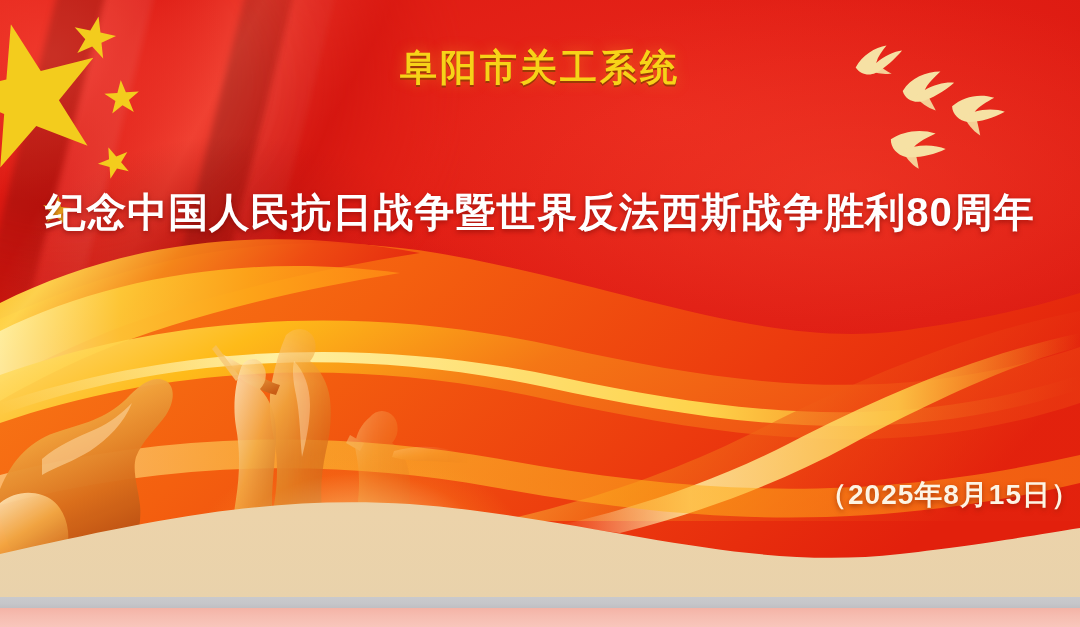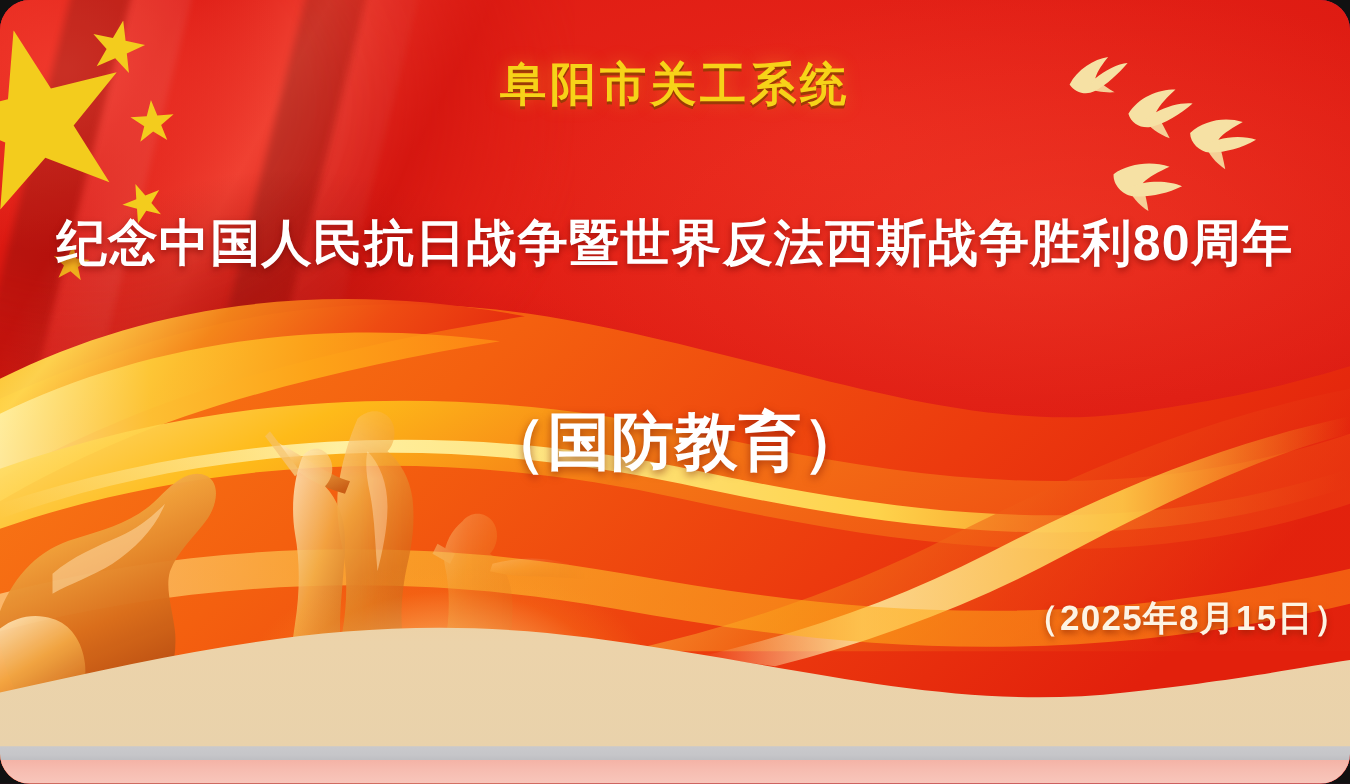--- a/index.html
+++ b/index.html
@@ -2,22 +2,21 @@
 <html><head>
 <meta charset="utf-8">
 <style>
   html,body{margin:0;padding:0;background:#111;}
   body{font-family:"Liberation Sans","DejaVu Sans",sans-serif;}
 
   #poster{
     position:relative;
     width:1080px;height:627px;
     overflow:hidden;
-    background:#be185d;
-    border-radius:24px;
+    background:#0369a1;
   }
 
   
   .bg-red{
     position:absolute;inset:0;
     background:
       radial-gradient(120% 90% at 62% 18%, #e8261b 0%, #dd1a11 42%, #c5120c 80%, #b00f0a 100%);
   }
   .bg-red-sheen{
     position:absolute;inset:0;
@@ -107,21 +106,21 @@
   .org-title{
     position:absolute;top:46px;left:0;right:0;
     text-align:center;
     font-size:37px;font-weight:bold;letter-spacing:3px;
     color:#f7d318;
     text-shadow:0 2px 0 #9c3a06, 0 0 14px rgba(255,200,40,.35);
     line-height:1.2;
   }
 
   .headline{
-    position:absolute;top:167px;left:0;right:0;
+    position:absolute;top:185px;left:0;right:0;
     text-align:center;
     font-size:40px;font-weight:bold;letter-spacing:1px;
     color:#ffffff;
     text-shadow:0 2px 5px rgba(110,8,4,.55);
     white-space:nowrap;
   }
 
   .subtitle{
     position:absolute;top:258px;left:0;right:0;
     text-align:center;
@@ -277,18 +276,17 @@
   <div class="band-cream"></div>
   <div class="band-gray"></div>
   <div class="band-pink"></div>
 
   <div class="content">
     <div class="org-title">阜阳市关工系统</div>
 
     <div class="headline">纪念中国人民抗日战争暨世界反法西斯战争胜利80周年</div>
 
 
-    <div class="subtitle2">（国防教育）</div>
 
     <div class="datetext">（2025年8月15日）</div>
   </div>
 
 </div>
 
 </body></html>

